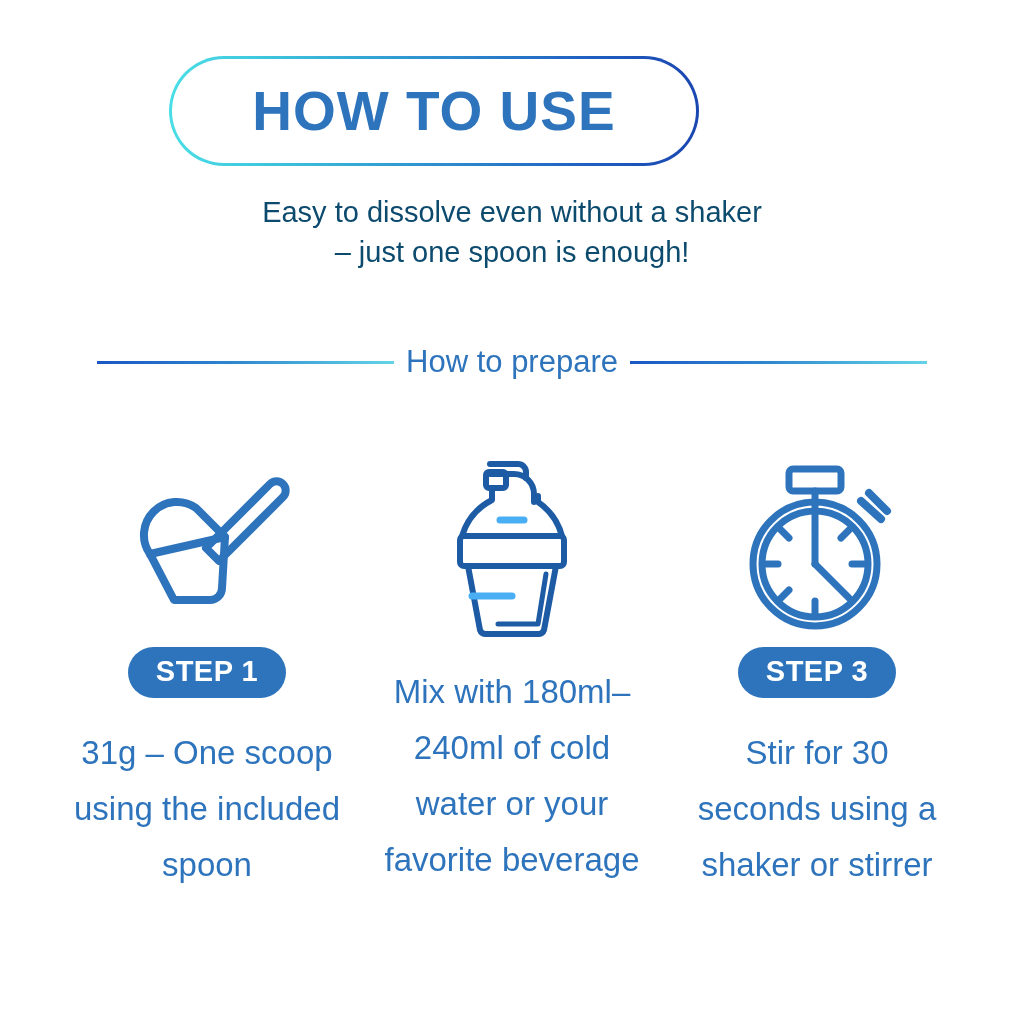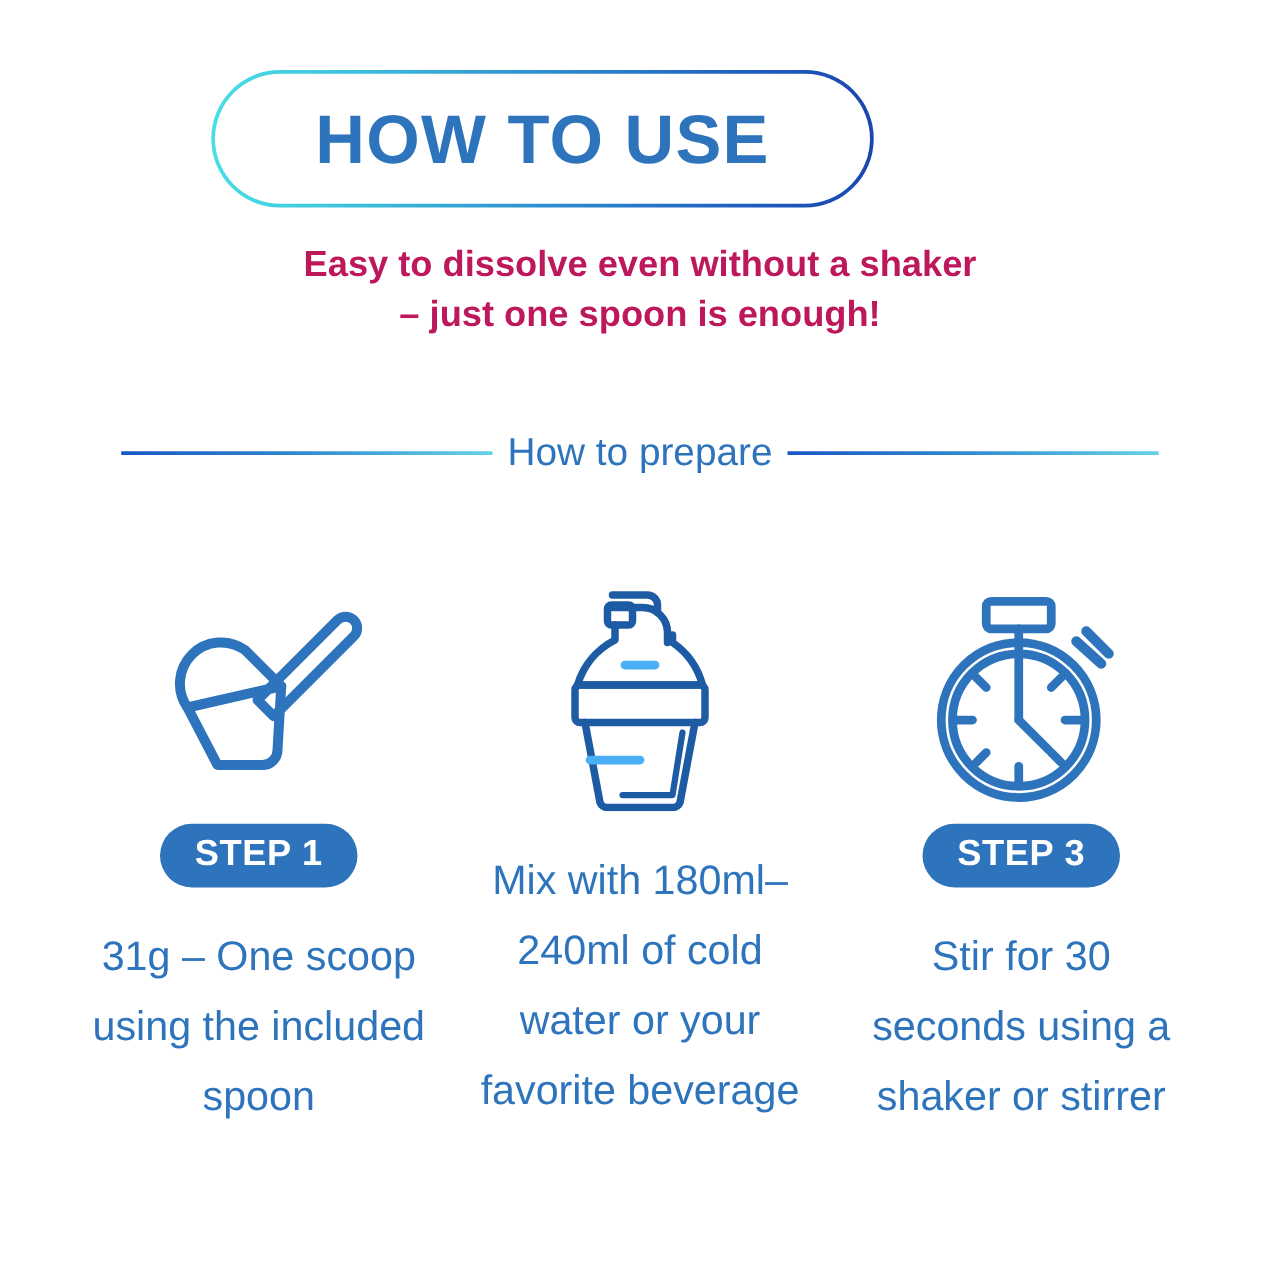--- a/index.html
+++ b/index.html
@@ -59,24 +59,24 @@
     white-space: nowrap;
   }
 
   
   .subtitle {
     position: absolute;
     top: 192px;
     left: 0;
     width: 1024px;
     text-align: center;
-    color: #be185d;
+    color: #0c4a6e;
     font-size: 29px;
     line-height: 40px;
-    font-weight: bold;
+    font-weight: normal;
   }
   .subtitle-line { display: block; }
 
   
   .section-divider {
     position: absolute;
     top: 344px;
     left: 97px;
     width: 830px;
     display: flex;
@@ -91,21 +91,21 @@
   .divider-label {
     color: #2E74BC;
     font-size: 31px;
     white-space: nowrap;
     padding: 0 4px;
   }
 
   
   .steps {
     position: absolute;
-    top: 464px;
+    top: 452px;
     left: 0;
     width: 1024px;
     display: flex;
     justify-content: center;
     align-items: flex-start;
   }
   .step-col {
     width: 305px;
     display: flex;
     flex-direction: column;

